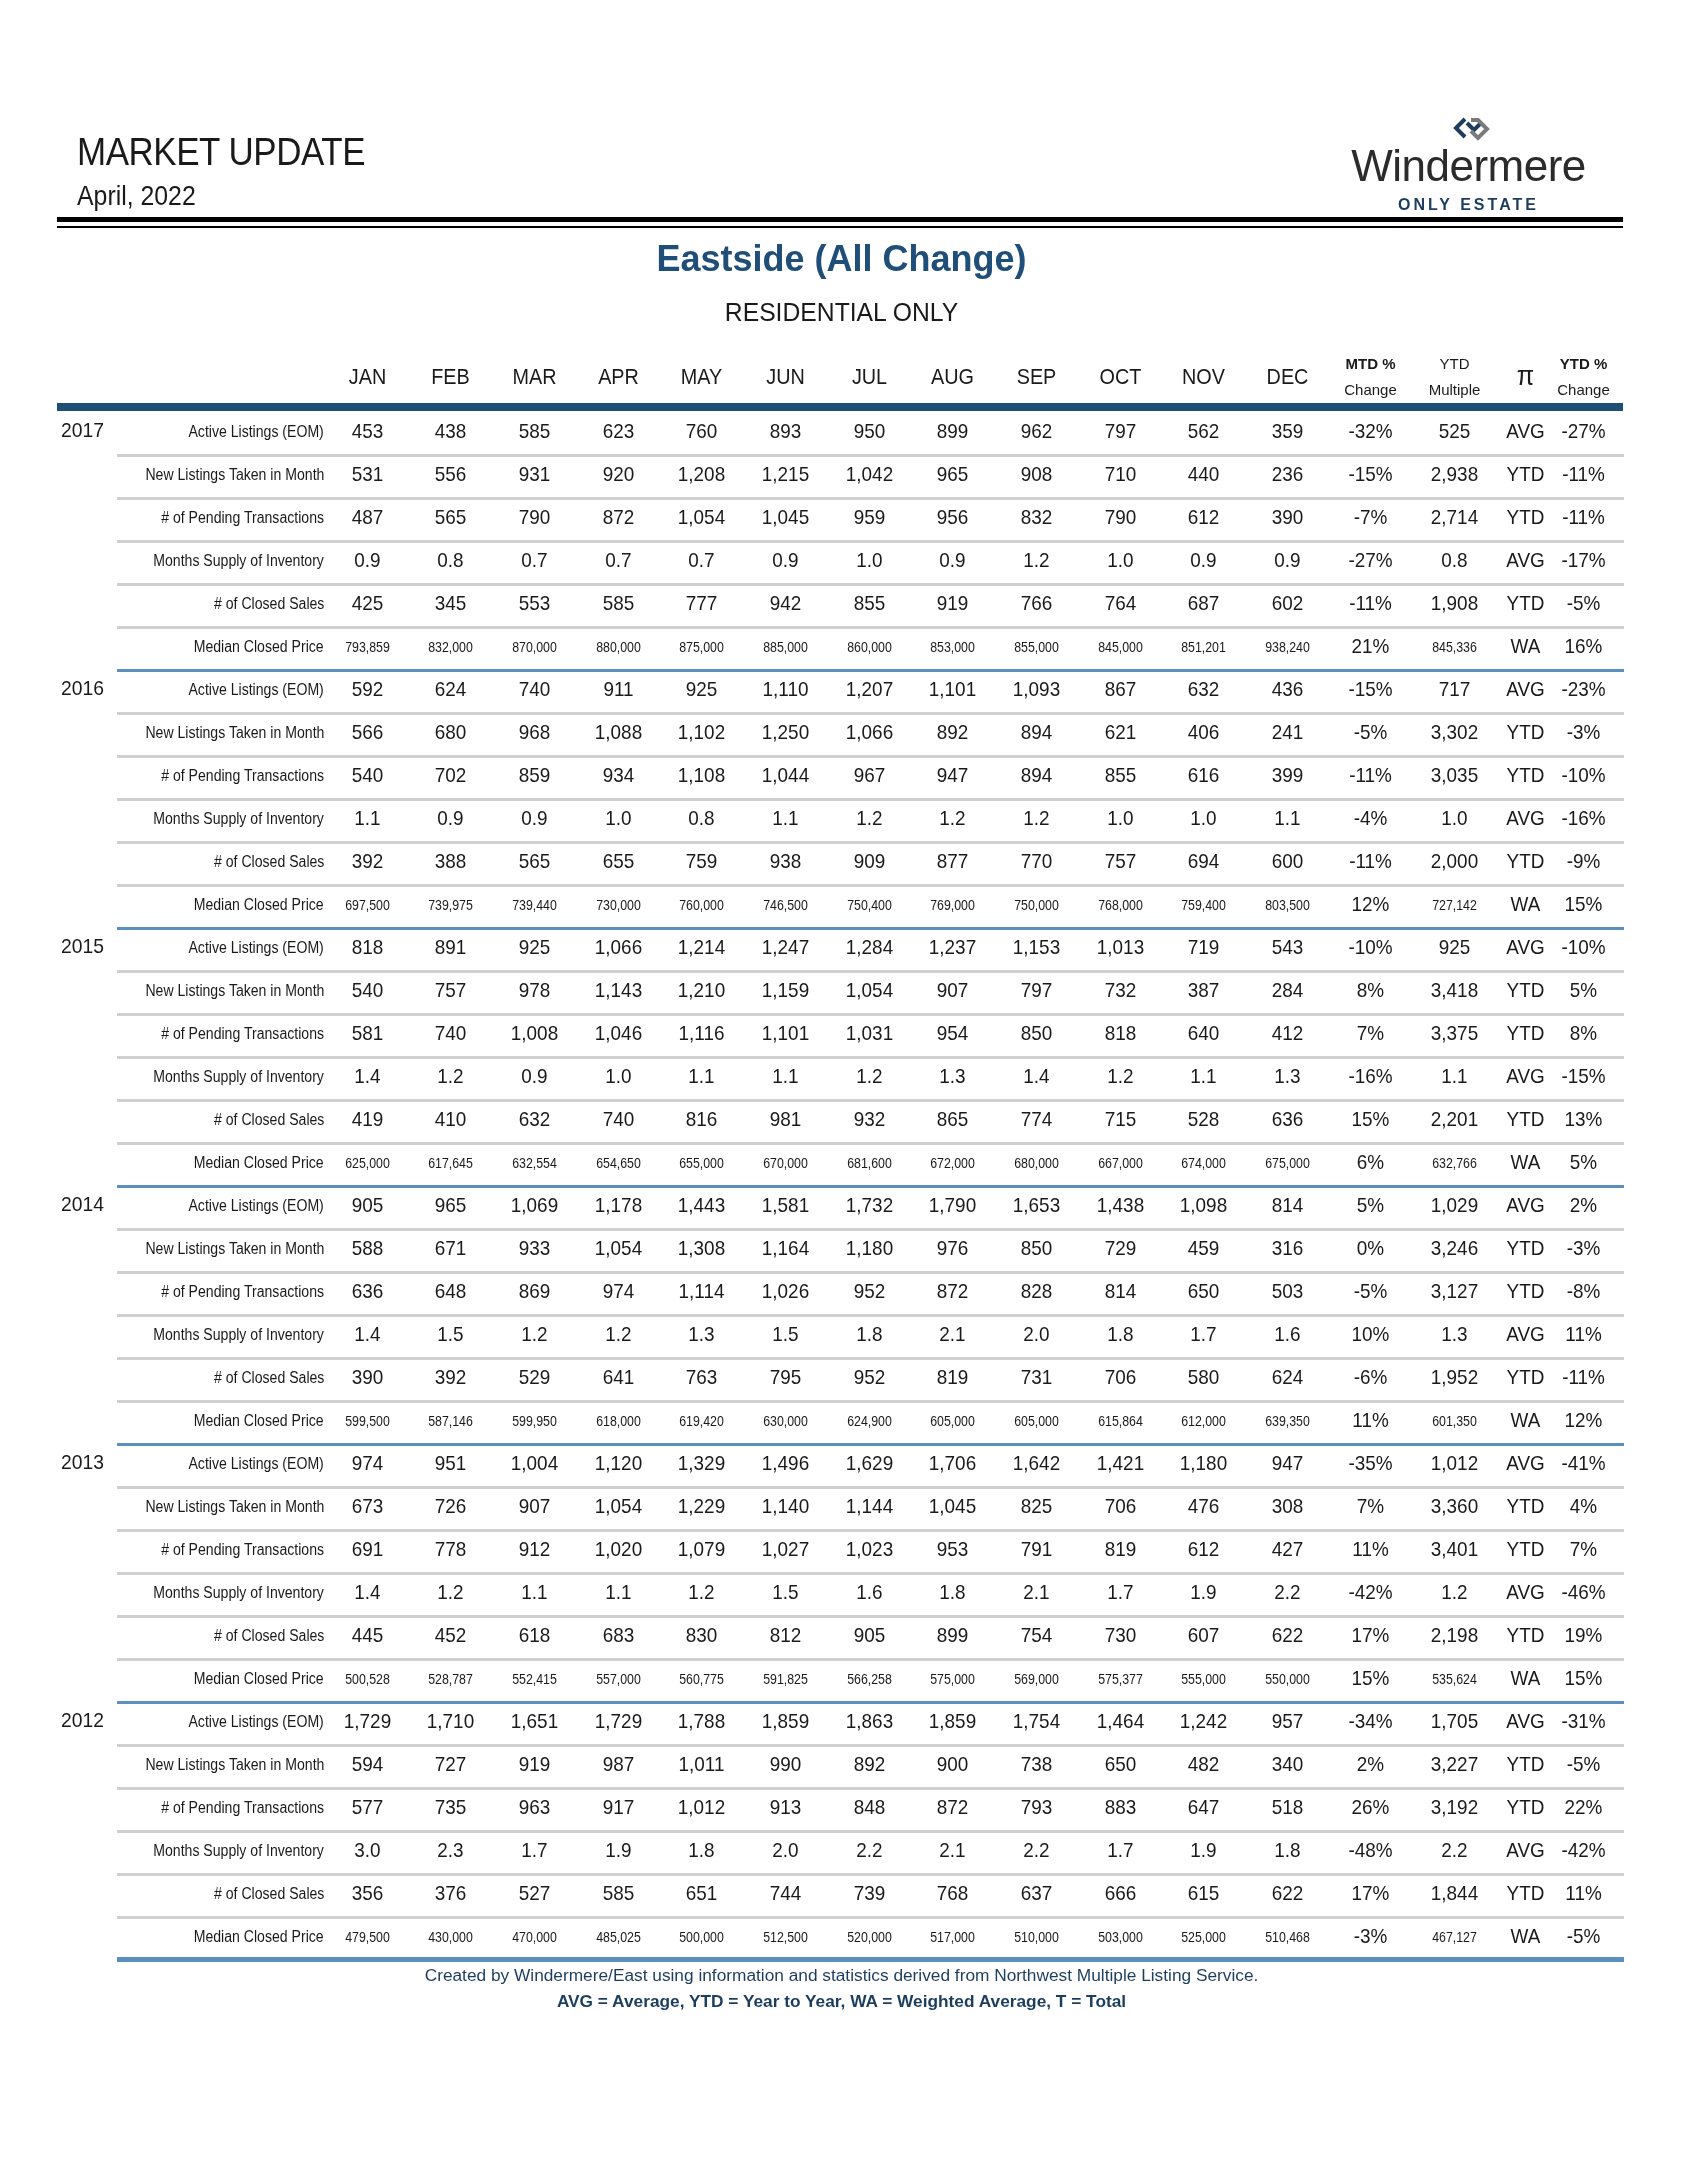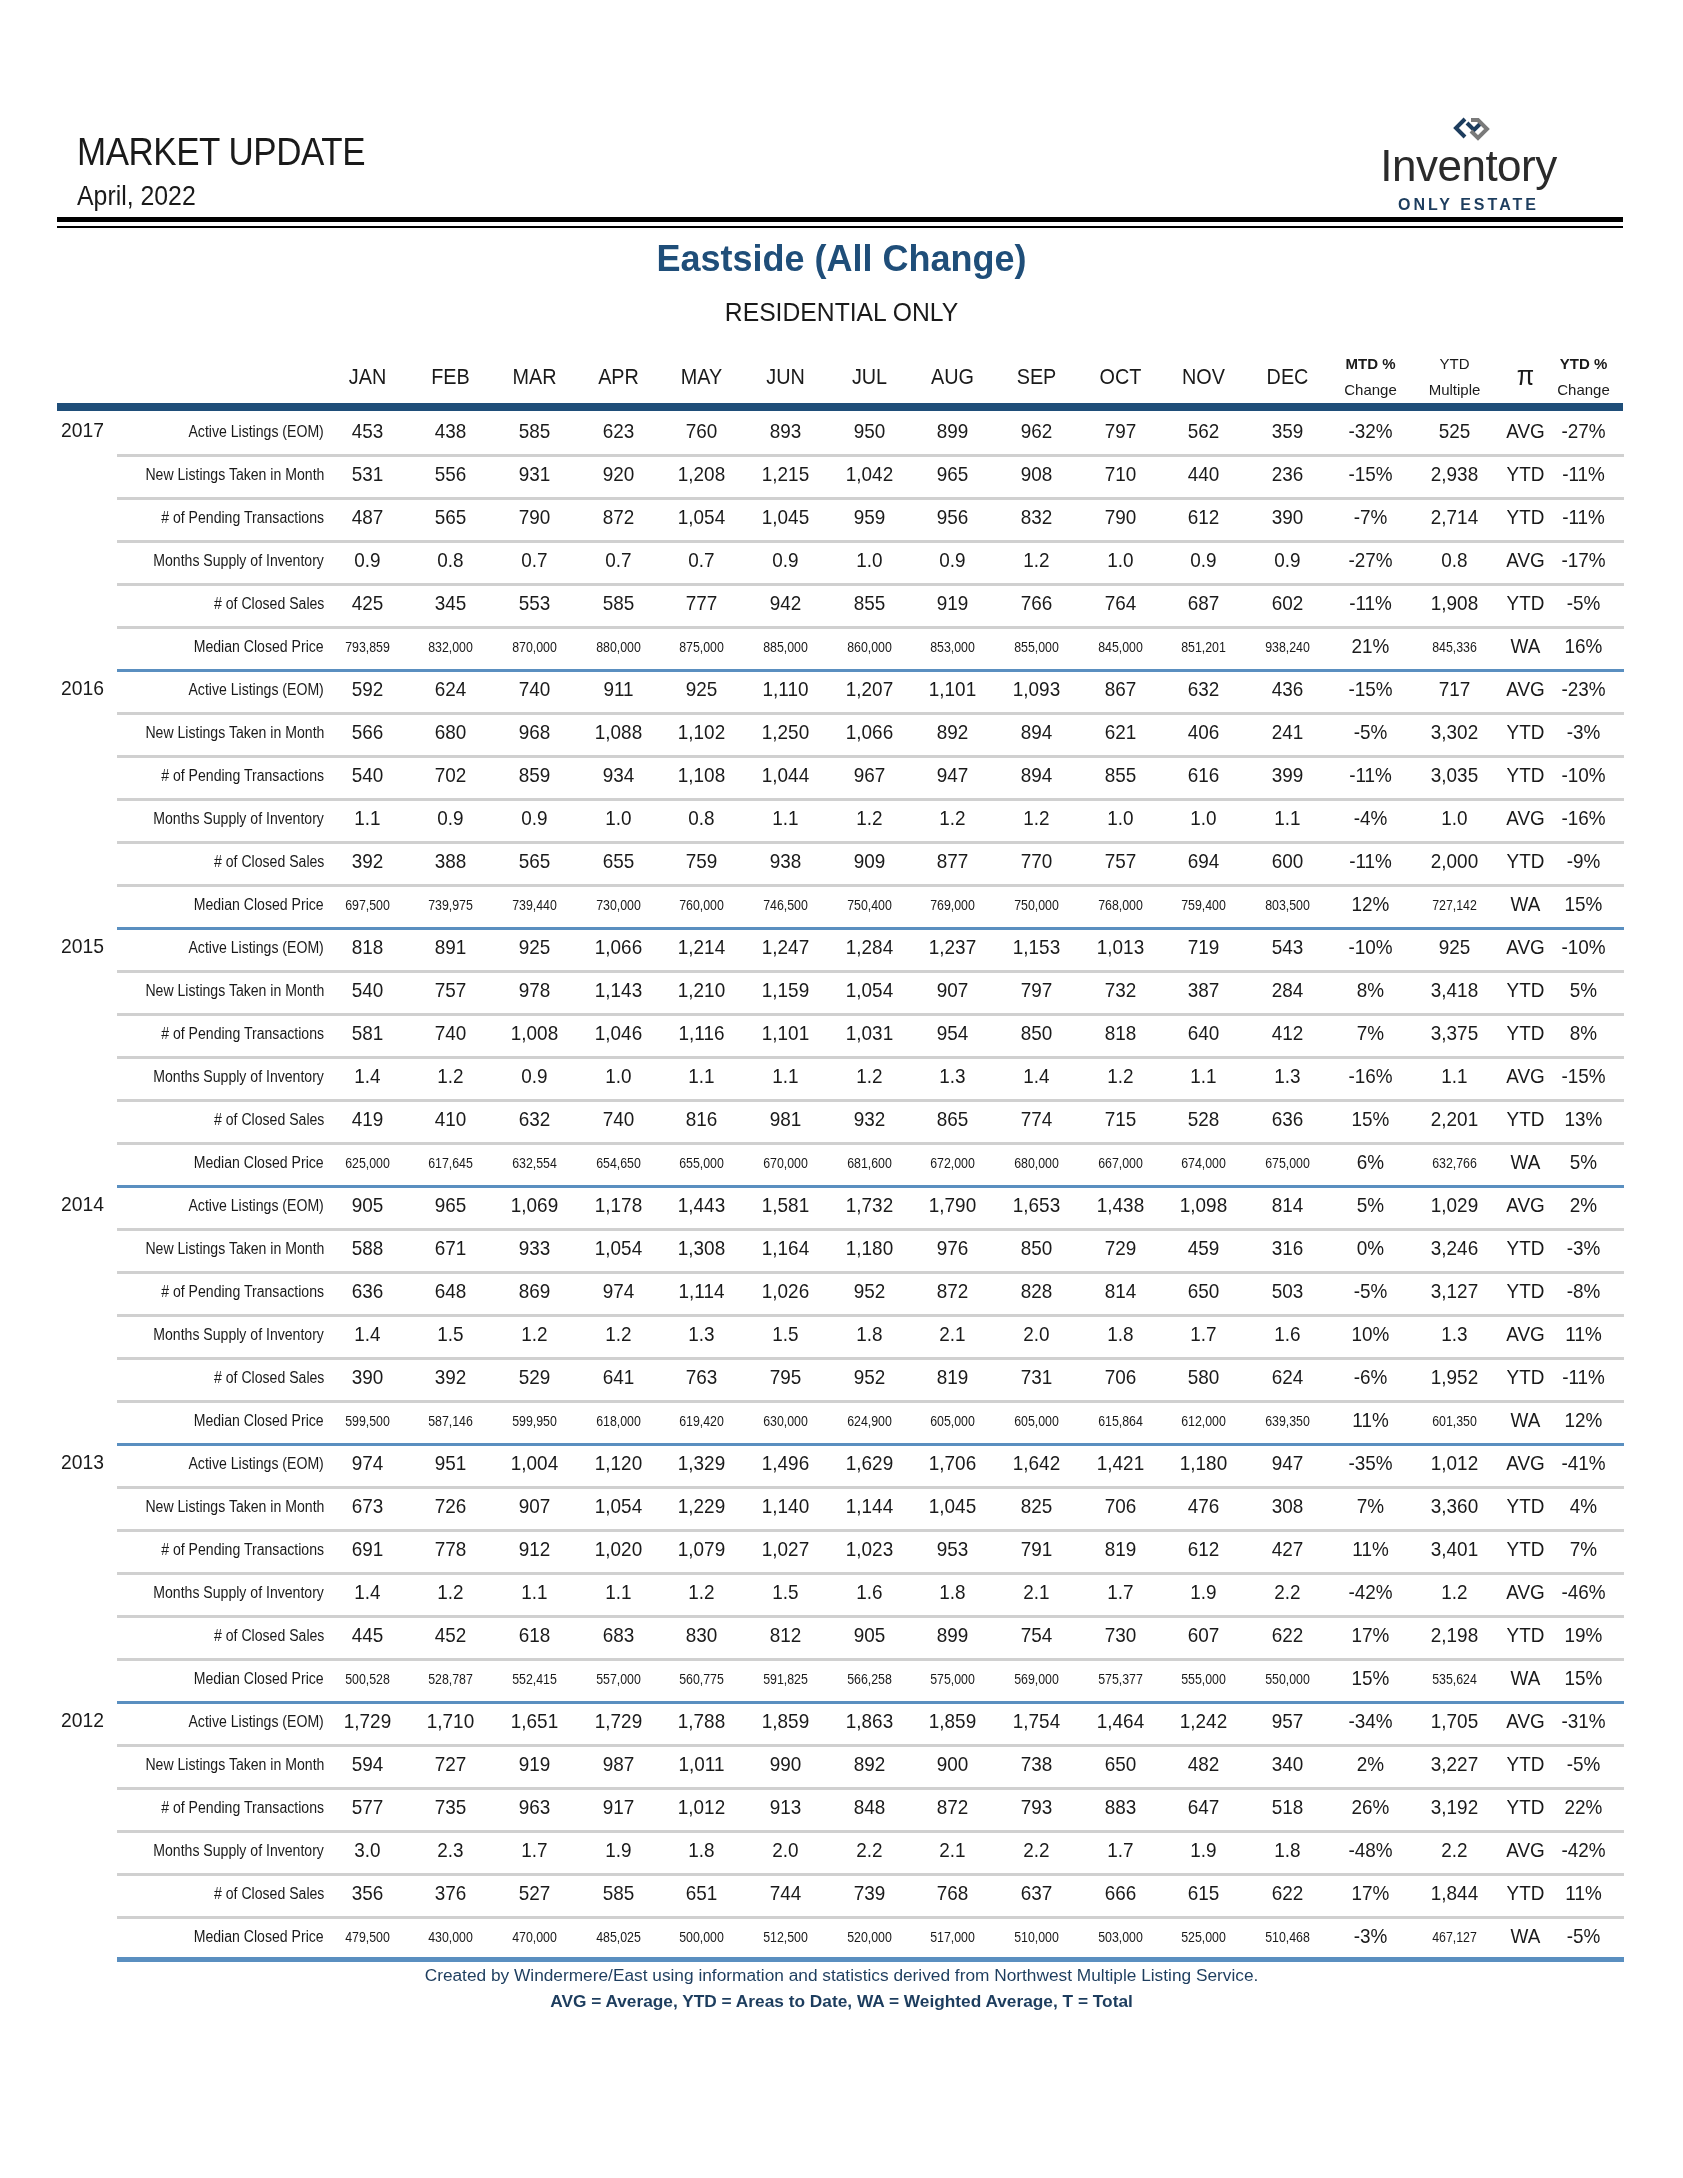--- a/index.html
+++ b/index.html
@@ -35,21 +35,21 @@
 
 <div id="mu-title" class="abs">MARKET UPDATE</div>
 <div id="mu-date" class="abs">April, 2022</div>
 
 <div id="logo" class="abs">
   <svg id="logo-mark" viewBox="0 0 40 26">
     <polyline points="14,2 5,11 14,20" fill="none" stroke="#1d3d5e" stroke-width="4"></polyline>
     <polyline points="16,6 23,13 30,6" fill="none" stroke="#1d3d5e" stroke-width="4"></polyline>
     <polyline points="20,3 27,3 36,12 27,21 20,14" fill="none" stroke="#7a7a7a" stroke-width="4"></polyline>
   </svg>
-  <div id="logo-word">Inventory</div>
+  <div id="logo-word">Windermere</div>
   <div id="logo-sub">ONLY ESTATE</div>
 </div>
 
 <div class="abs rule-thick" style="top:217px;"></div>
 <div class="abs rule-thin" style="top:226px;"></div>
 
 <div id="region-title" class="abs">Eastside (All Change)</div>
 <div id="region-sub" class="abs">RESIDENTIAL ONLY</div>
 
 <div id="col-headers">
@@ -805,14 +805,14 @@
       <div class="cell m" style="left:1246px">510,468</div>
       <div class="cell mtd" style="left:1329px">-3%</div>
       <div class="cell ytd" style="left:1413px">467,127</div>
       <div class="cell typ" style="left:1484px">WA</div>
       <div class="cell ytdp" style="left:1542px">-5%</div>
       <div class="sep"></div>
     </div>
   </div>
 
 <div class="abs" style="left:0; width:1683px; top:1965px; text-align:center; font-size:17.3px; color:#1d3d5e;">Created by Windermere/East using information and statistics derived from Northwest Multiple Listing Service.</div>
-<div class="abs" style="left:0; width:1683px; top:1991px; text-align:center; font-size:17.3px; font-weight:bold; color:#1d3d5e;">AVG = Average, YTD = Areas to Date, WA = Weighted Average, T = Total</div>
+<div class="abs" style="left:0; width:1683px; top:1991px; text-align:center; font-size:17.3px; font-weight:bold; color:#1d3d5e;">AVG = Average, YTD = Year to Year, WA = Weighted Average, T = Total</div>
 
 
 </body></html>

